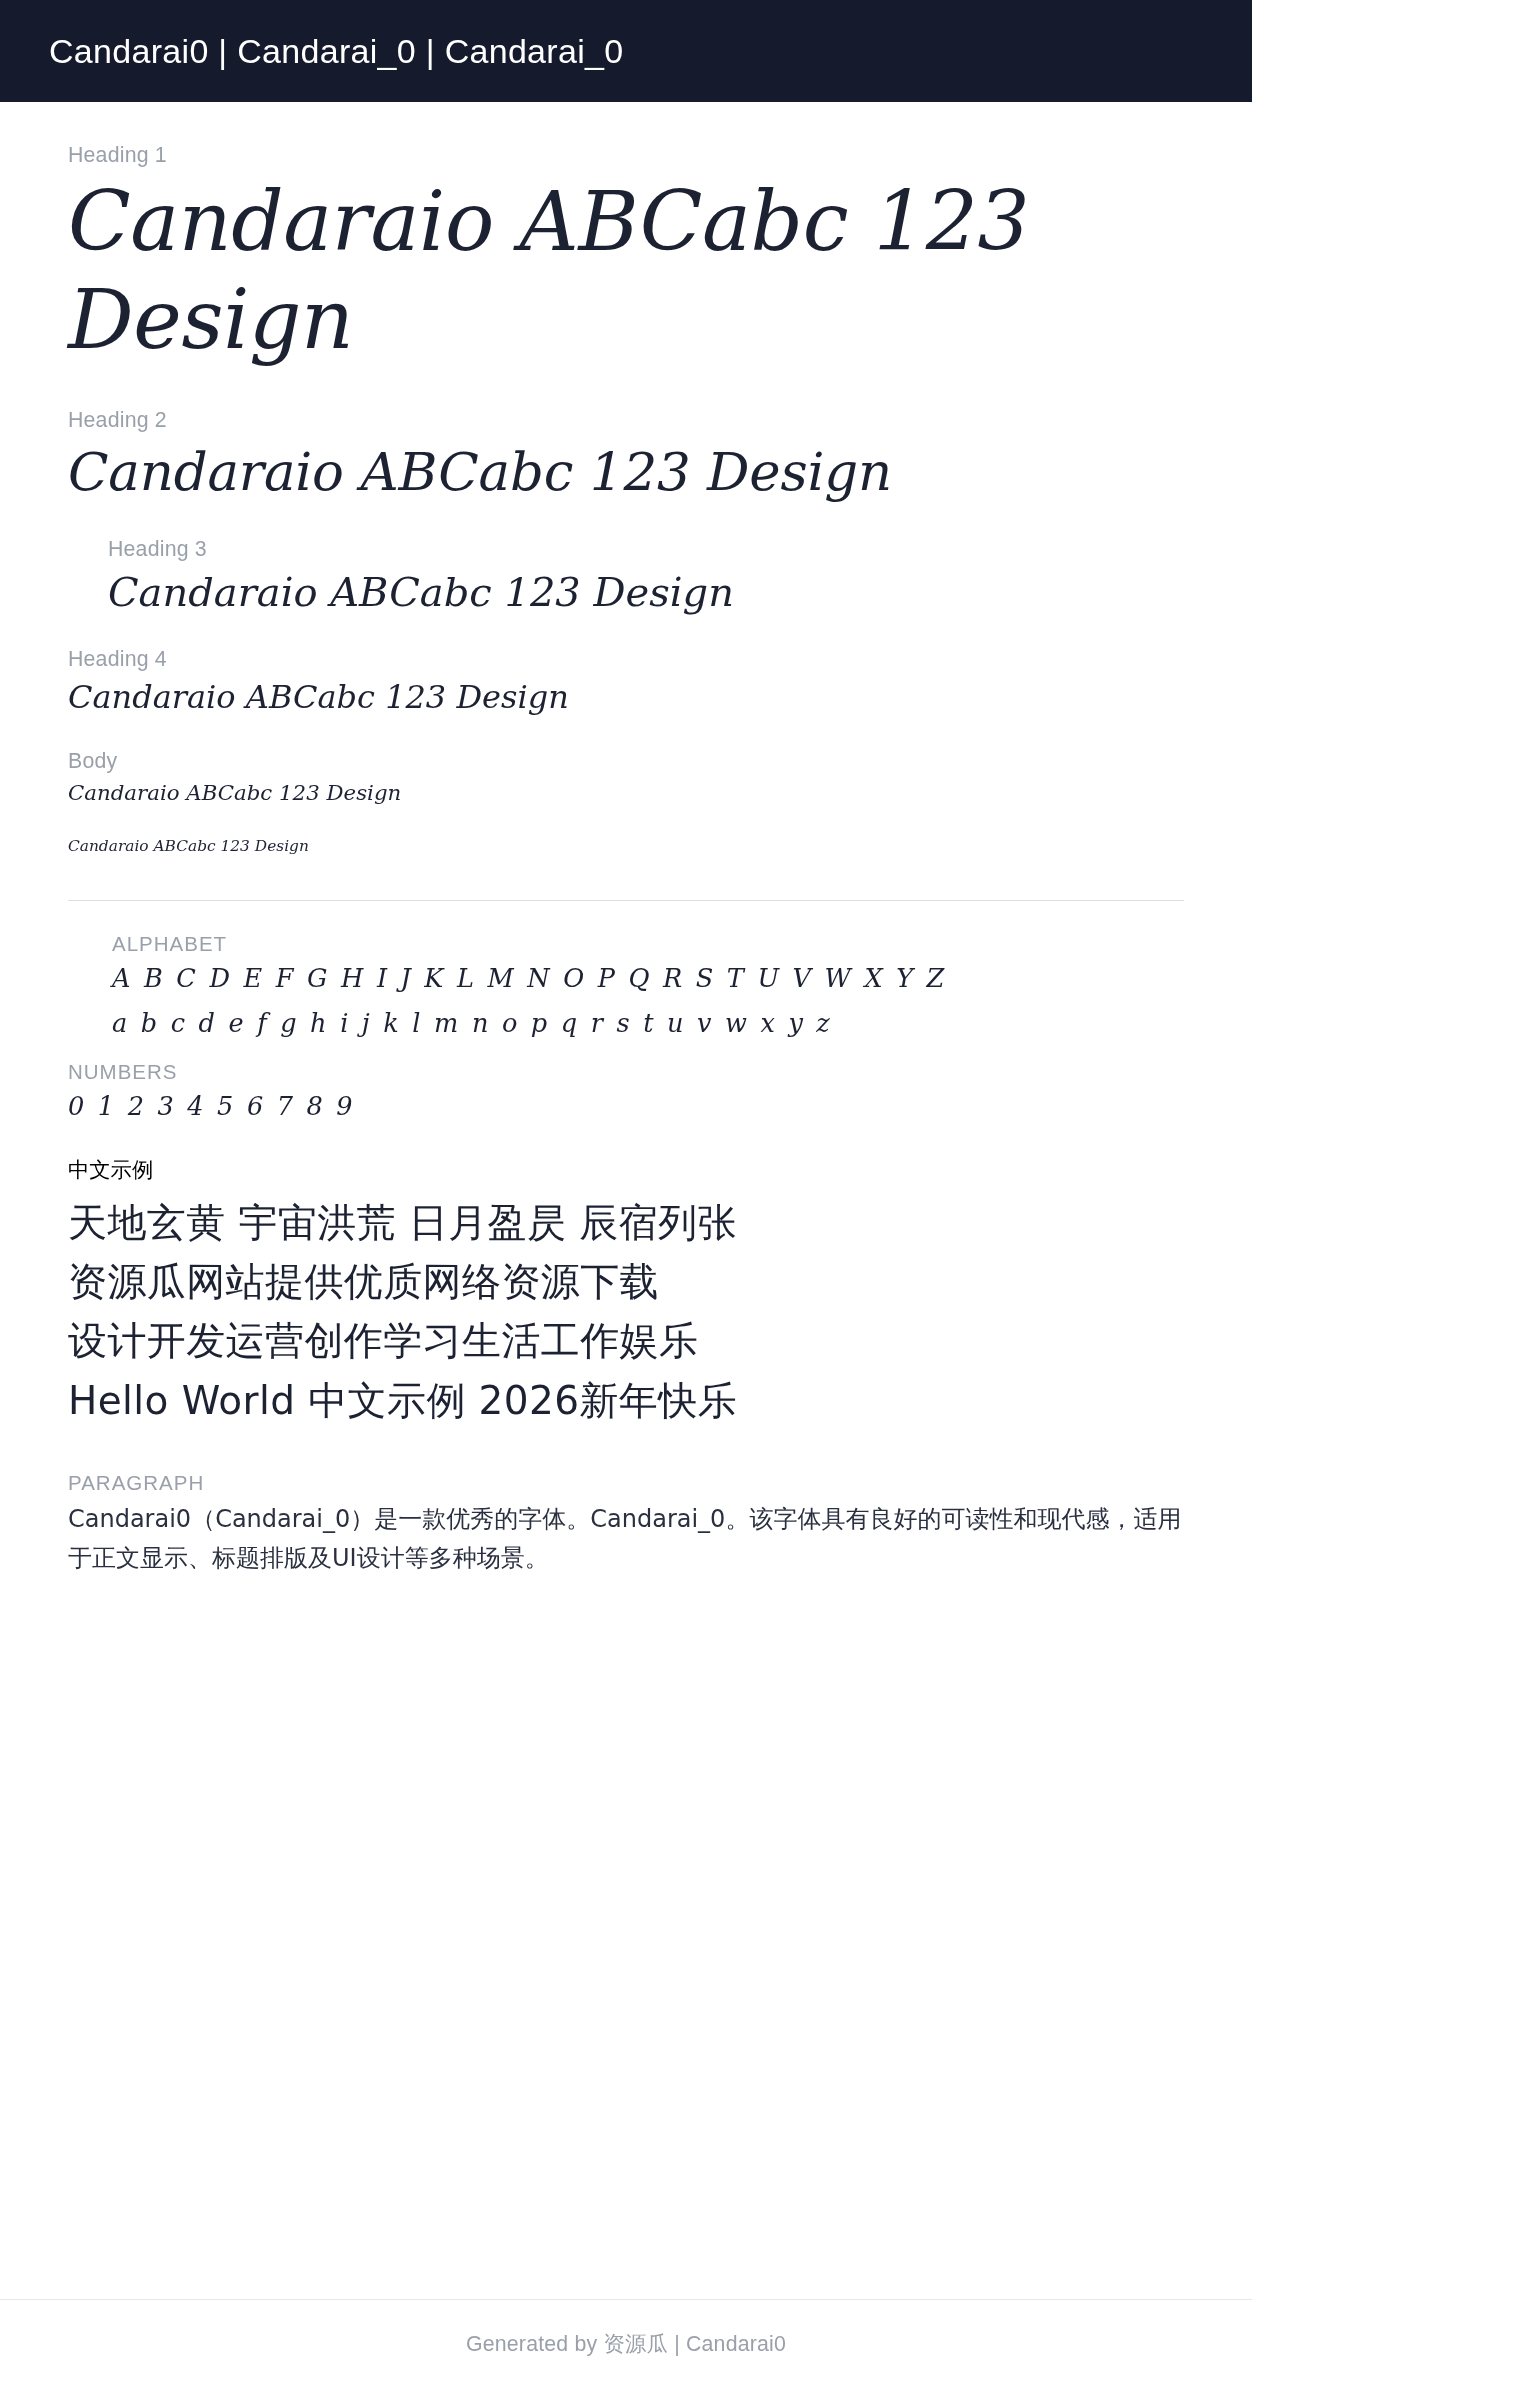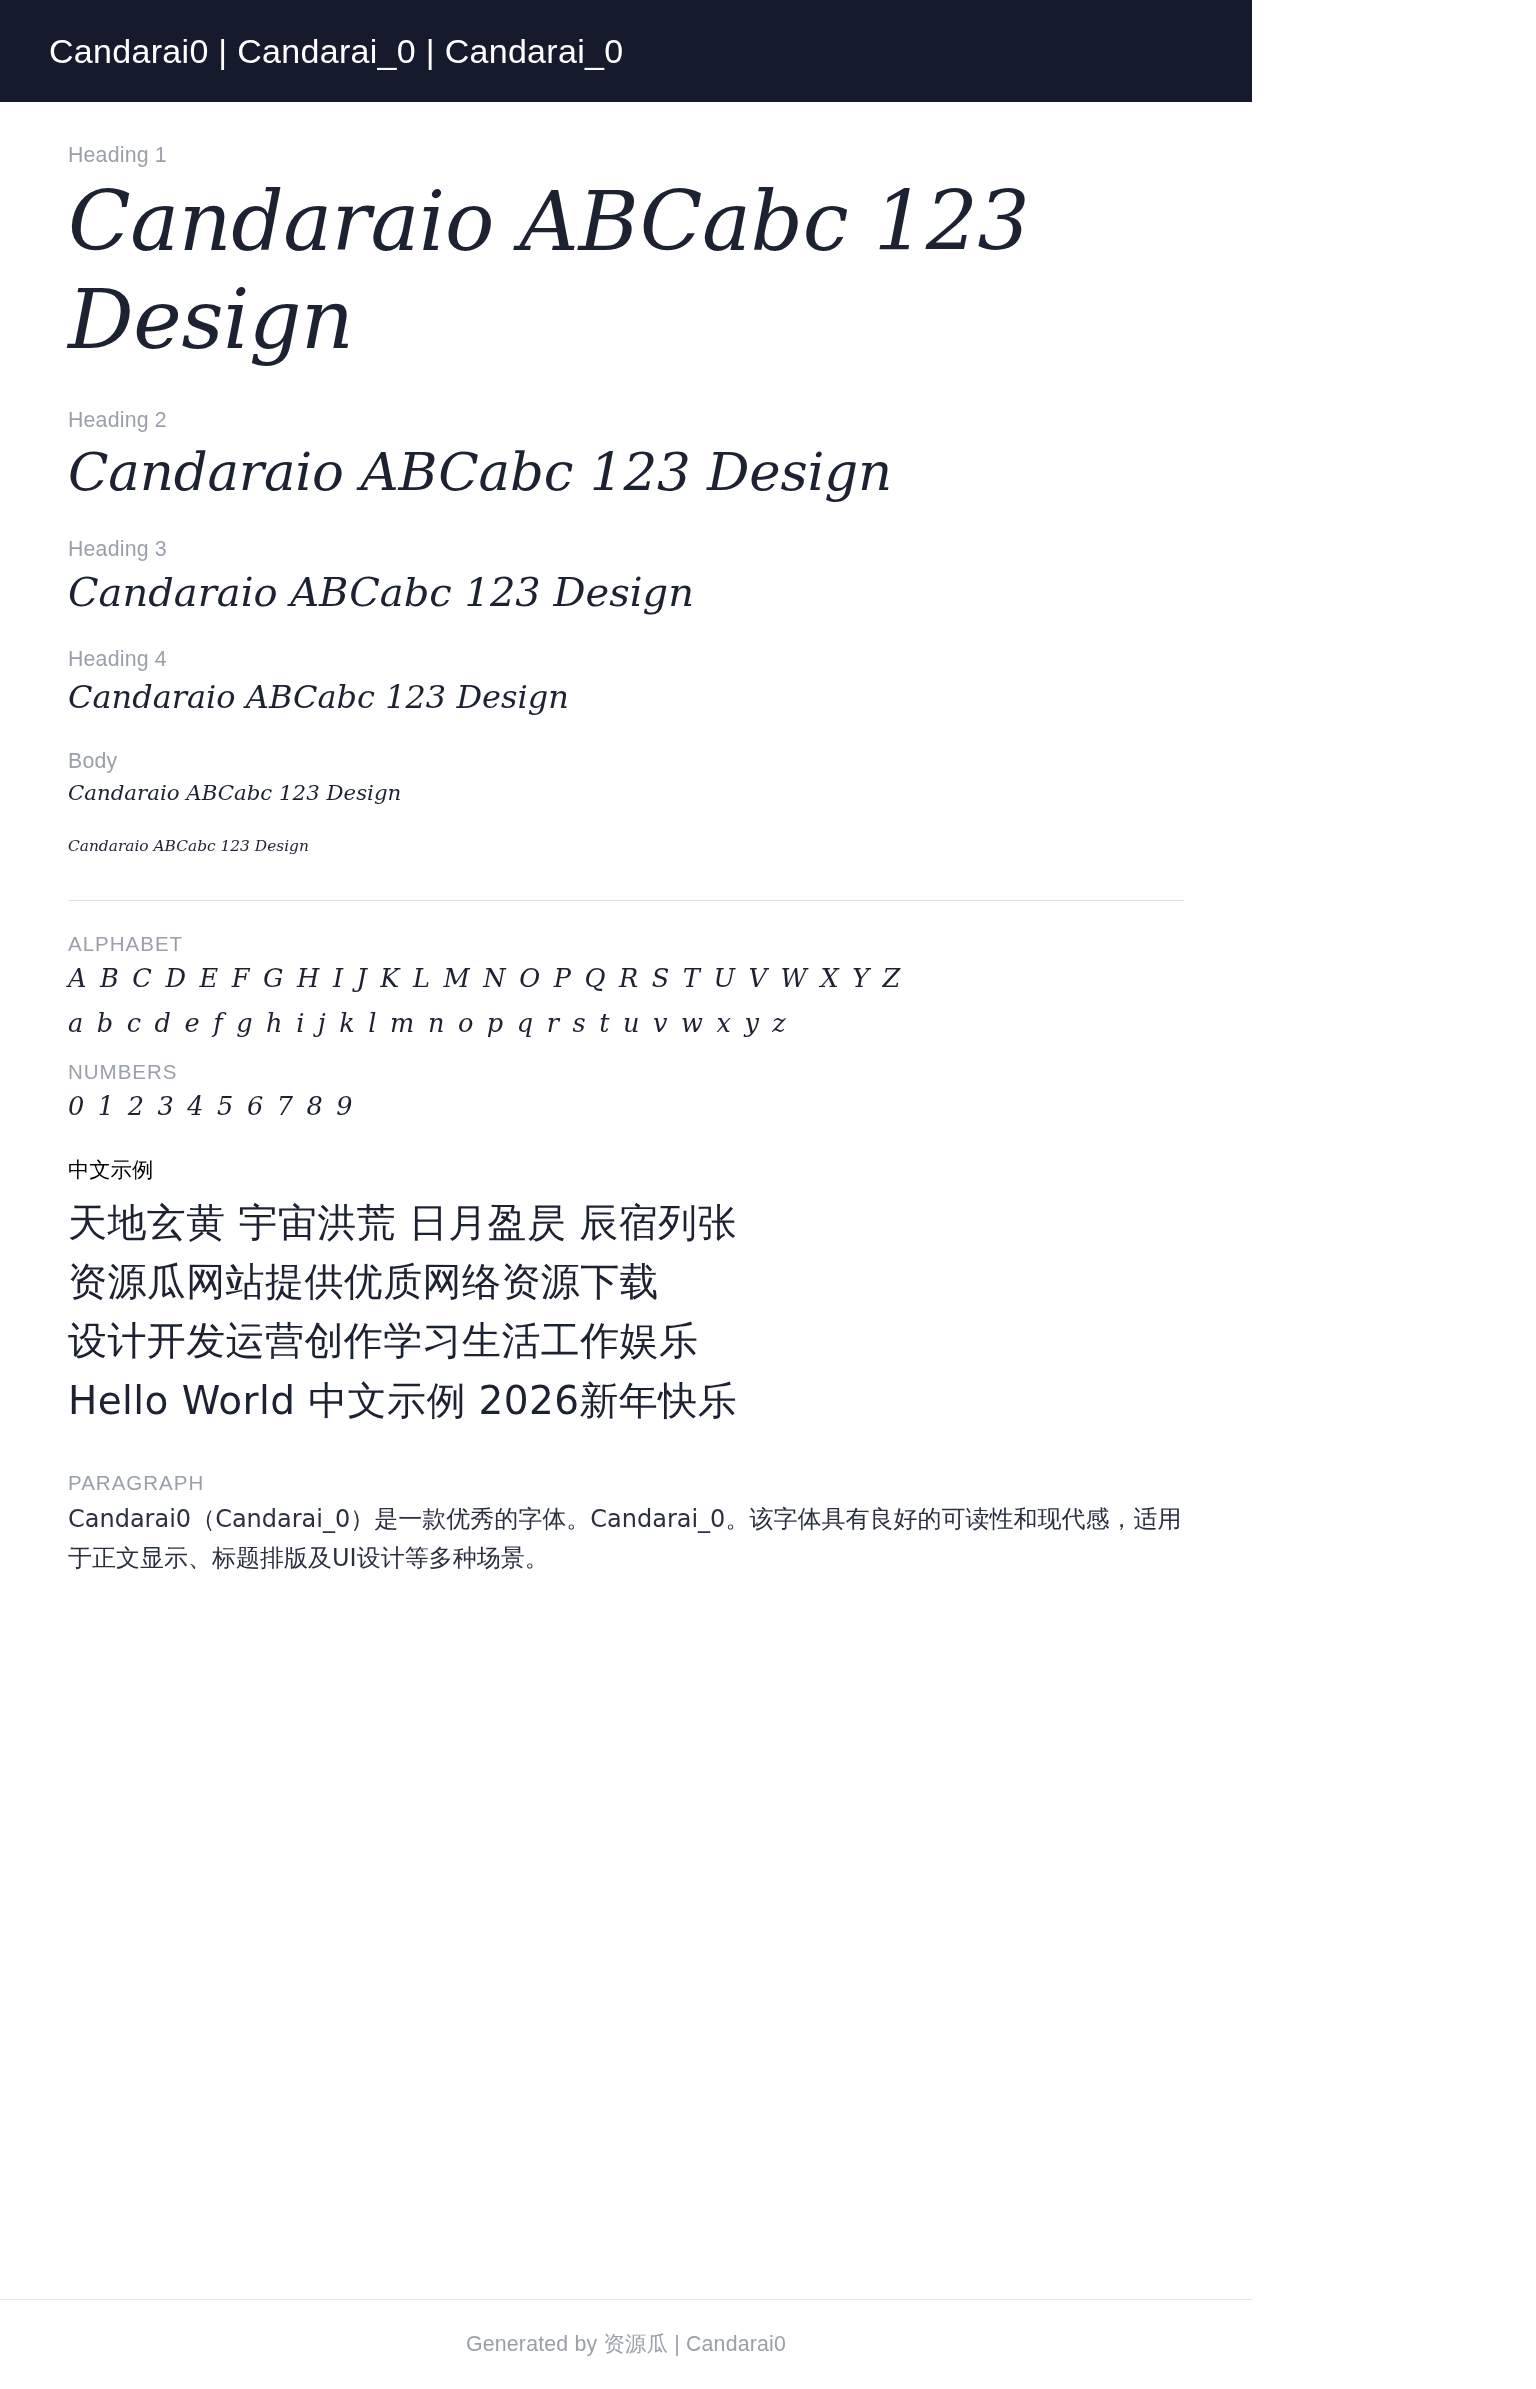--- a/index.html
+++ b/index.html
@@ -71,21 +71,21 @@
   .sample-h1 {
     font-size: 82px;
     line-height: 1.2;
     letter-spacing: -0.4px;
   }
   .block-h2 { margin-bottom: 31px; }
   .sample-h2 {
     font-size: 53px;
     letter-spacing: -0.2px;
   }
-  .block-h3 { margin-bottom: 29px; }
+  .block-h3 { margin-bottom: 29px; margin-left: 40px; }
   .sample-h3 {
     font-size: 40px;
   }
   .block-h4 { margin-bottom: 31px; }
   .sample-h4 {
     font-size: 32px;
   }
   .block-body { margin-bottom: 31px; }
   .sample-body {
     font-size: 21.3px;
@@ -94,21 +94,21 @@
   .sample-small {
     font-size: 15.4px;
   }
 
   .divider {
     border: 0;
     border-top: 0.9px solid #dcdee3;
     margin: 43px 0 31px 0;
   }
 
-  .block-alphabet { margin-bottom: 8.5px; }
+  .block-alphabet { margin-bottom: 8.5px; margin-left: 44px; }
   .glyph-line {
     color: #1d2233;
     font-family: "DejaVu Serif", "Liberation Serif", serif;
     font-style: italic;
     font-size: 25.6px;
     letter-spacing: 2.7px;
     margin: 0 0 10.2px 0;
     line-height: 1.35;
   }
   .block-numbers { margin-top: 19px; margin-bottom: 32px; }

